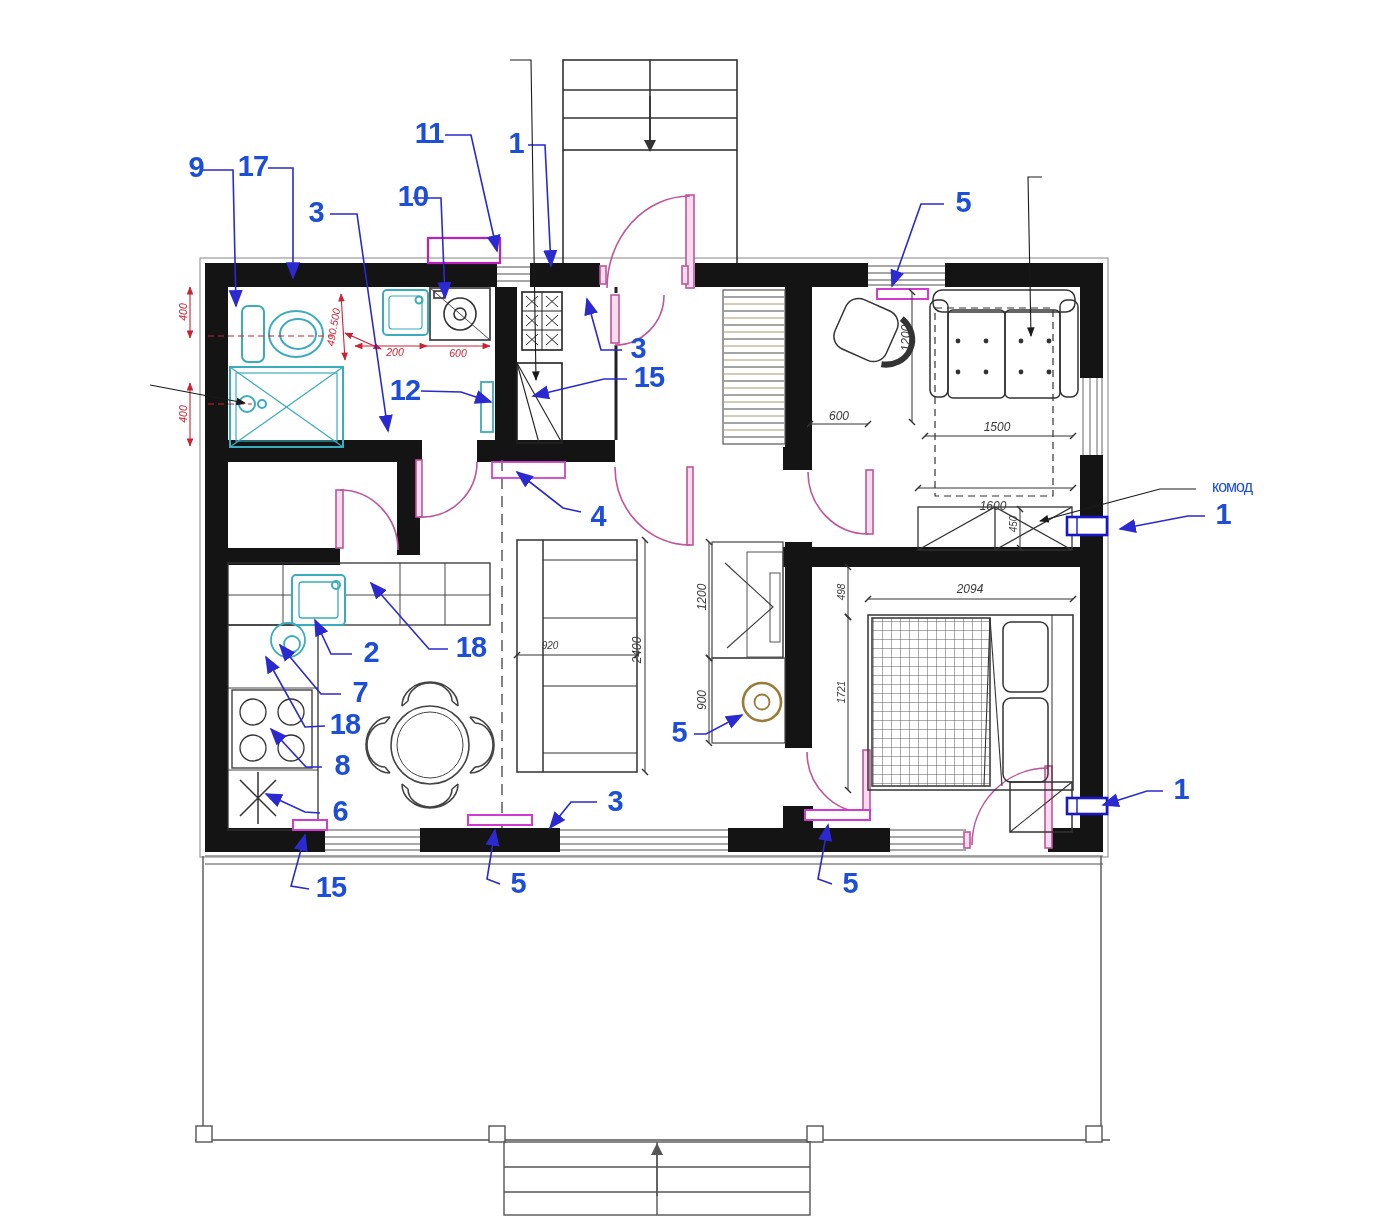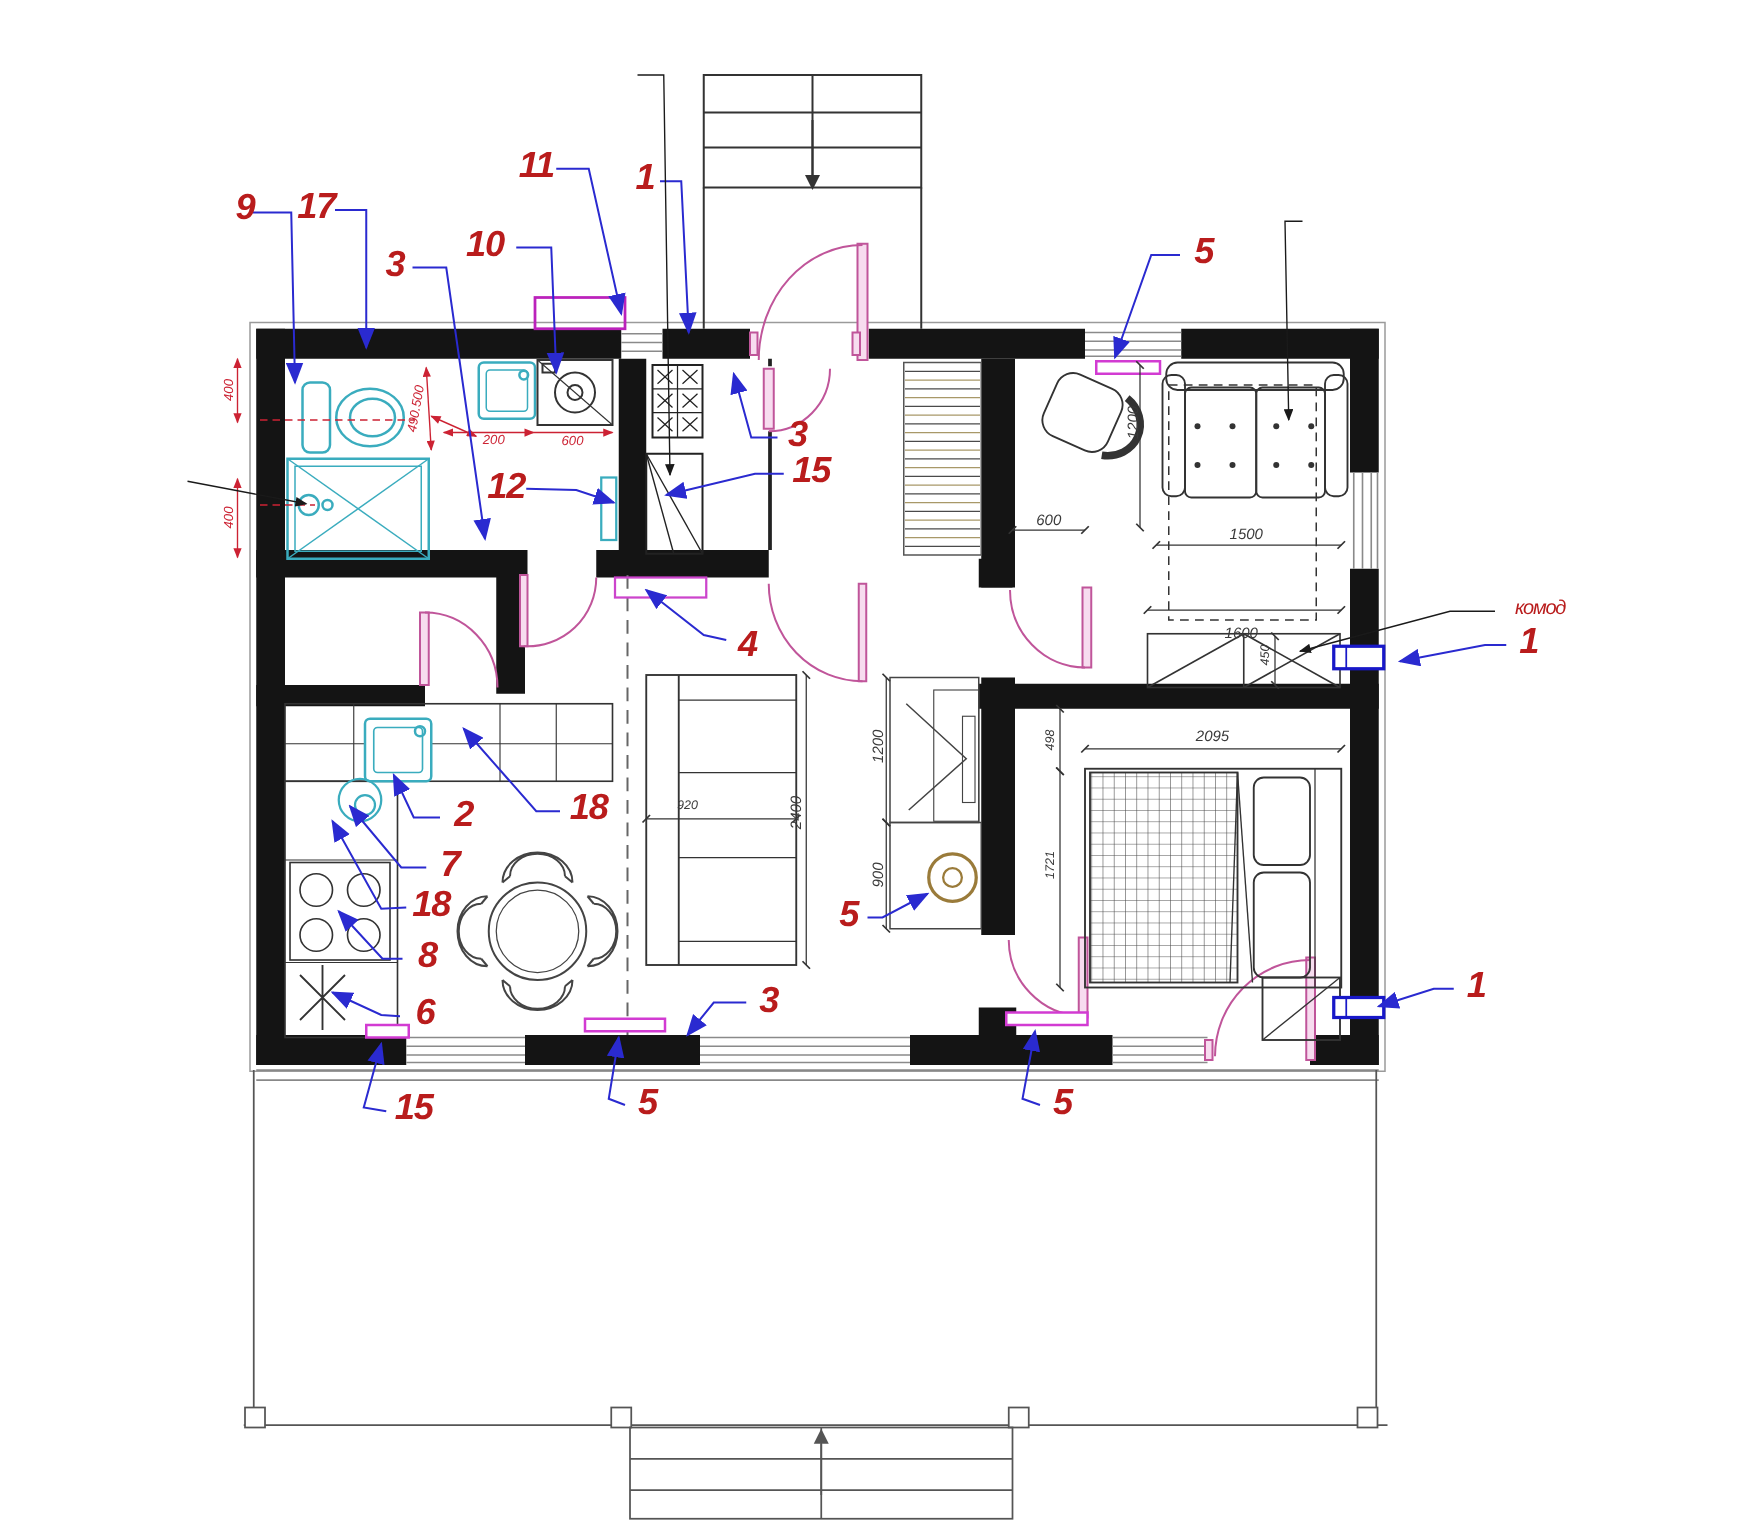--- a/index.html
+++ b/index.html
@@ -1,20 +1,20 @@
 <!DOCTYPE html>
 <html><head>
 <meta charset="utf-8">
 <style>
   html,body{margin:0;padding:0;background:#fff;}
   #stage{position:relative;width:1394px;height:1231px;background:#fff;overflow:hidden;
          font-family:"Liberation Sans",sans-serif;}
   #stage svg{position:absolute;left:0;top:0;}
-  .co{position:absolute;transform:translate(-50%,-50%);font-style:italic;font-weight:600;
-      font-size:29px;color:#b91c1c;white-space:nowrap;letter-spacing:-1px;}
+  .co{position:absolute;transform:translate(-50%,-50%);font-weight:600;
+      font-size:29px;color:#1d4ed8;white-space:nowrap;letter-spacing:-1px;}
   .sm{font-size:16px;font-weight:500;}
   .dim{position:absolute;transform:translate(-50%,-50%);font-style:italic;font-size:12px;
        color:#3a3a3a;white-space:nowrap;}
   .dim.rot{transform:translate(-50%,-50%) rotate(-90deg);}
   .dimr{position:absolute;transform:translate(-50%,-50%);font-style:italic;font-size:10.5px;
         color:#cc2233;white-space:nowrap;}
   .dimr.rot{transform:translate(-50%,-50%) rotate(-90deg);}
   .dimr.diag{transform:translate(-50%,-50%) rotate(-80deg);}
 </style>
 </head>
@@ -390,21 +390,21 @@
     <path d="M510,60 L531,60 L536,380" marker-end="url(#aK)"></path>
     <path d="M1042,177 L1028,177 L1031,336" marker-end="url(#aK)"></path>
     <path d="M1196,489 L1160,489 L1040,521" marker-end="url(#aK)"></path>
     <path d="M150,385 L245,403" marker-end="url(#aK)"></path>
   </g>
 </svg>
 
   <span class="co" style="left:196px;top:167px">9</span>
   <span class="co" style="left:253px;top:166px">17</span>
   <span class="co" style="left:316px;top:212px">3</span>
-  <span class="co" style="left:388px;top:196px">10</span>
+  <span class="co" style="left:413px;top:196px">10</span>
   <span class="co" style="left:429px;top:133px">11</span>
   <span class="co" style="left:516px;top:143px">1</span>
   <span class="co" style="left:963px;top:202px">5</span>
   <span class="co" style="left:405px;top:390px">12</span>
   <span class="co" style="left:649px;top:377px">15</span>
   <span class="co" style="left:638px;top:348px">3</span>
   <span class="co" style="left:598px;top:516px">4</span>
   <span class="co" style="left:371px;top:652px">2</span>
   <span class="co" style="left:471px;top:647px">18</span>
   <span class="co" style="left:360px;top:692px">7</span>
@@ -417,21 +417,21 @@
   <span class="co" style="left:850px;top:883px">5</span>
   <span class="co" style="left:679px;top:732px">5</span>
   <span class="co" style="left:1223px;top:514px">1</span>
   <span class="co" style="left:1181px;top:789px">1</span>
   <span class="co sm" style="left:1232px;top:487px">комод</span>
 
   <span class="dim" style="left:839px;top:416px">600</span>
   <span class="dim rot" style="left:906px;top:338px">1200</span>
   <span class="dim" style="left:997px;top:427px">1500</span>
   <span class="dim" style="left:993px;top:506px">1600</span>
-  <span class="dim" style="left:970px;top:589px">2095</span>
+  <span class="dim" style="left:970px;top:589px">2094</span>
   <span class="dim rot" style="left:1013px;top:524px;font-size:10px">450</span>
   <span class="dim rot" style="left:841px;top:592px;font-size:10px">498</span>
   <span class="dim rot" style="left:841px;top:692px;font-size:10px">1721</span>
   <span class="dim rot" style="left:702px;top:700px">900</span>
   <span class="dim rot" style="left:702px;top:597px">1200</span>
   <span class="dim" style="left:550px;top:645px;font-size:10px">920</span>
   <span class="dim rot" style="left:637px;top:650px">2400</span>
 
   <span class="dimr" style="left:395px;top:352px">200</span>
   <span class="dimr" style="left:458px;top:353px">600</span>

